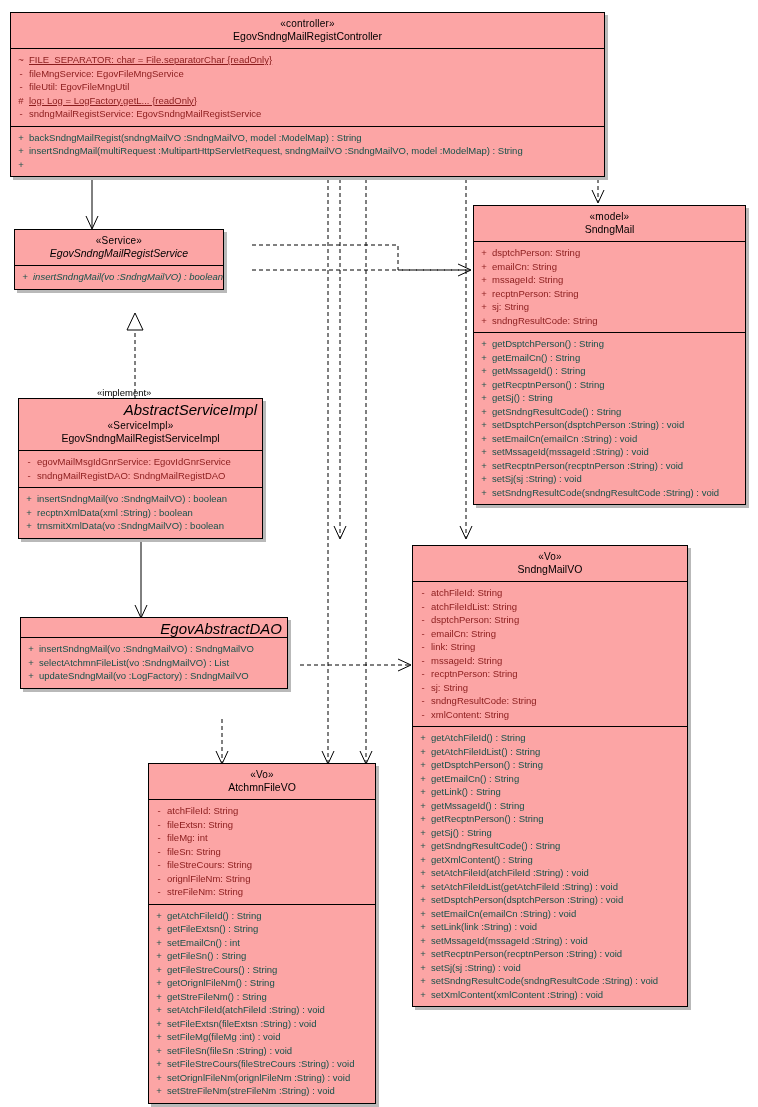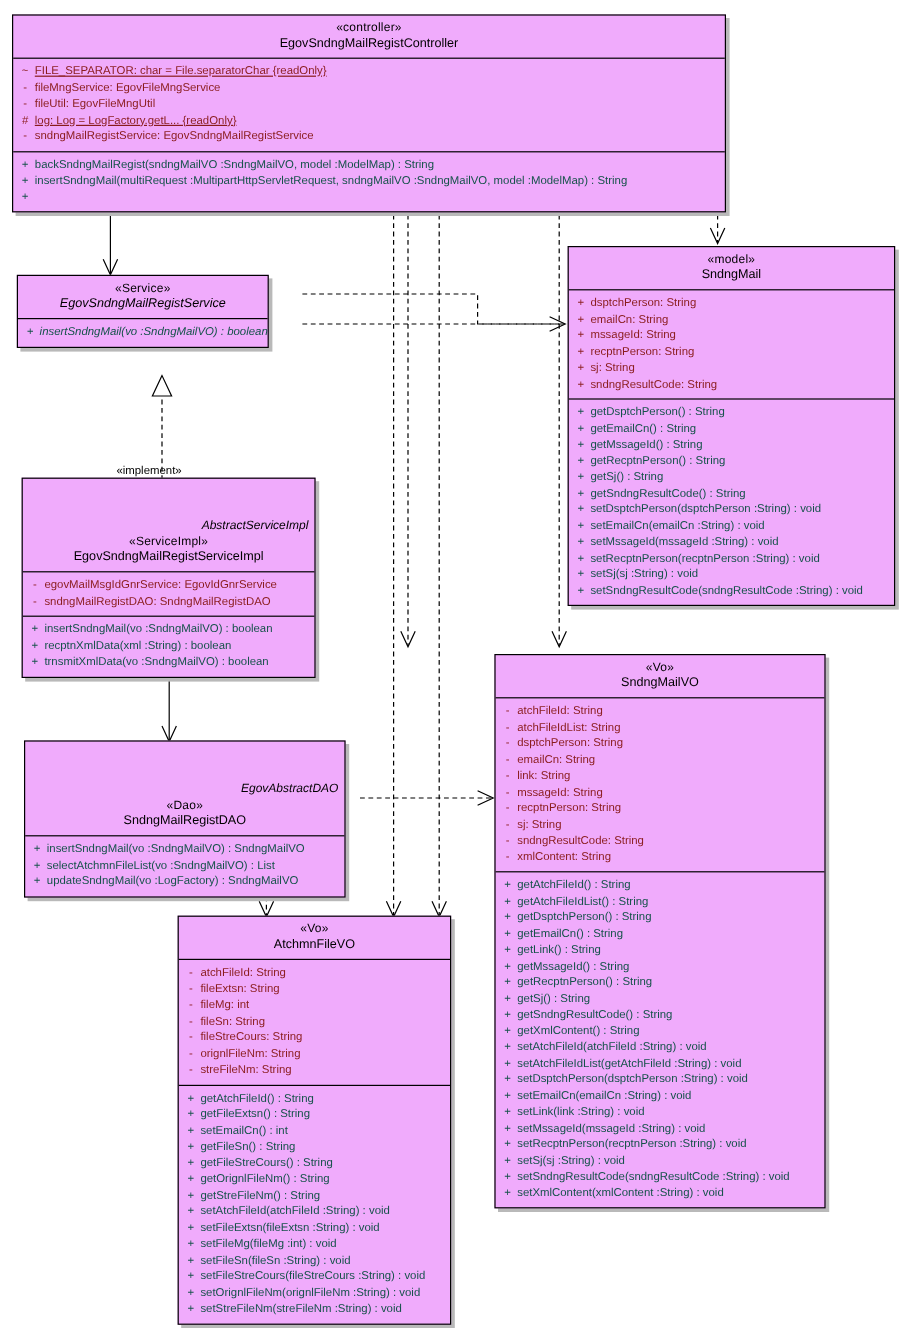--- a/index.html
+++ b/index.html
@@ -22,21 +22,21 @@
   }
   #edges {
     position: absolute;
     left: 0; top: 0;
     width: 758px;
     height: 1107px;
     pointer-events: none;
   }
   .uml-class {
     position: absolute;
-    background: #f0abfc;
+    background: #fca5a5;
     border: 1px solid #000000;
     box-sizing: border-box;
     box-shadow: 3px 3px 0 0 #b9b9b9;
   }
   .cls-header {
     padding: 4px 4px 5px 4px;
     text-align: center;
     line-height: 13px;
   }
   .cls-tag {
@@ -47,27 +47,26 @@
   }
   .cls-name {
     font-size: 10.5px;
     color: #000000;
     white-space: nowrap;
   }
   .cls-name.italic {
     font-style: italic;
   }
   .cls-super {
-    font-size: 10px;
+    font-size: 15px;
     font-style: italic;
     color: #000000;
     text-align: right;
     padding: 2px 5px 0 0;
     white-space: nowrap;
-    margin-top: 32px;
   }
   .cls-divider {
     border-top: 1px solid #000000;
     height: 0;
     font-size: 0;
     line-height: 0;
   }
   .cls-section {
     padding: 4px 2px 5px 2px;
   }
@@ -254,24 +253,20 @@
       </div>
       <div class="member op">
         <span class="vis">+</span>
         <span class="mtext">trnsmitXmlData(vo :SndngMailVO) : boolean</span>
       </div>
     </div>
   </div>
 
   <div class="uml-class" id="cls-dao" style="left:20px; top:617px; width:268px;">
     <div class="cls-super">EgovAbstractDAO</div>
-    <div class="cls-header" style="padding-top:2px;">
-      <div class="cls-tag">«Dao»</div>
-      <div class="cls-name">SndngMailRegistDAO</div>
-    </div>
     <div class="cls-divider"></div>
     <div class="cls-section">
       <div class="member op">
         <span class="vis">+</span>
         <span class="mtext">insertSndngMail(vo :SndngMailVO) : SndngMailVO</span>
       </div>
       <div class="member op">
         <span class="vis">+</span>
         <span class="mtext">selectAtchmnFileList(vo :SndngMailVO) : List</span>
       </div>

